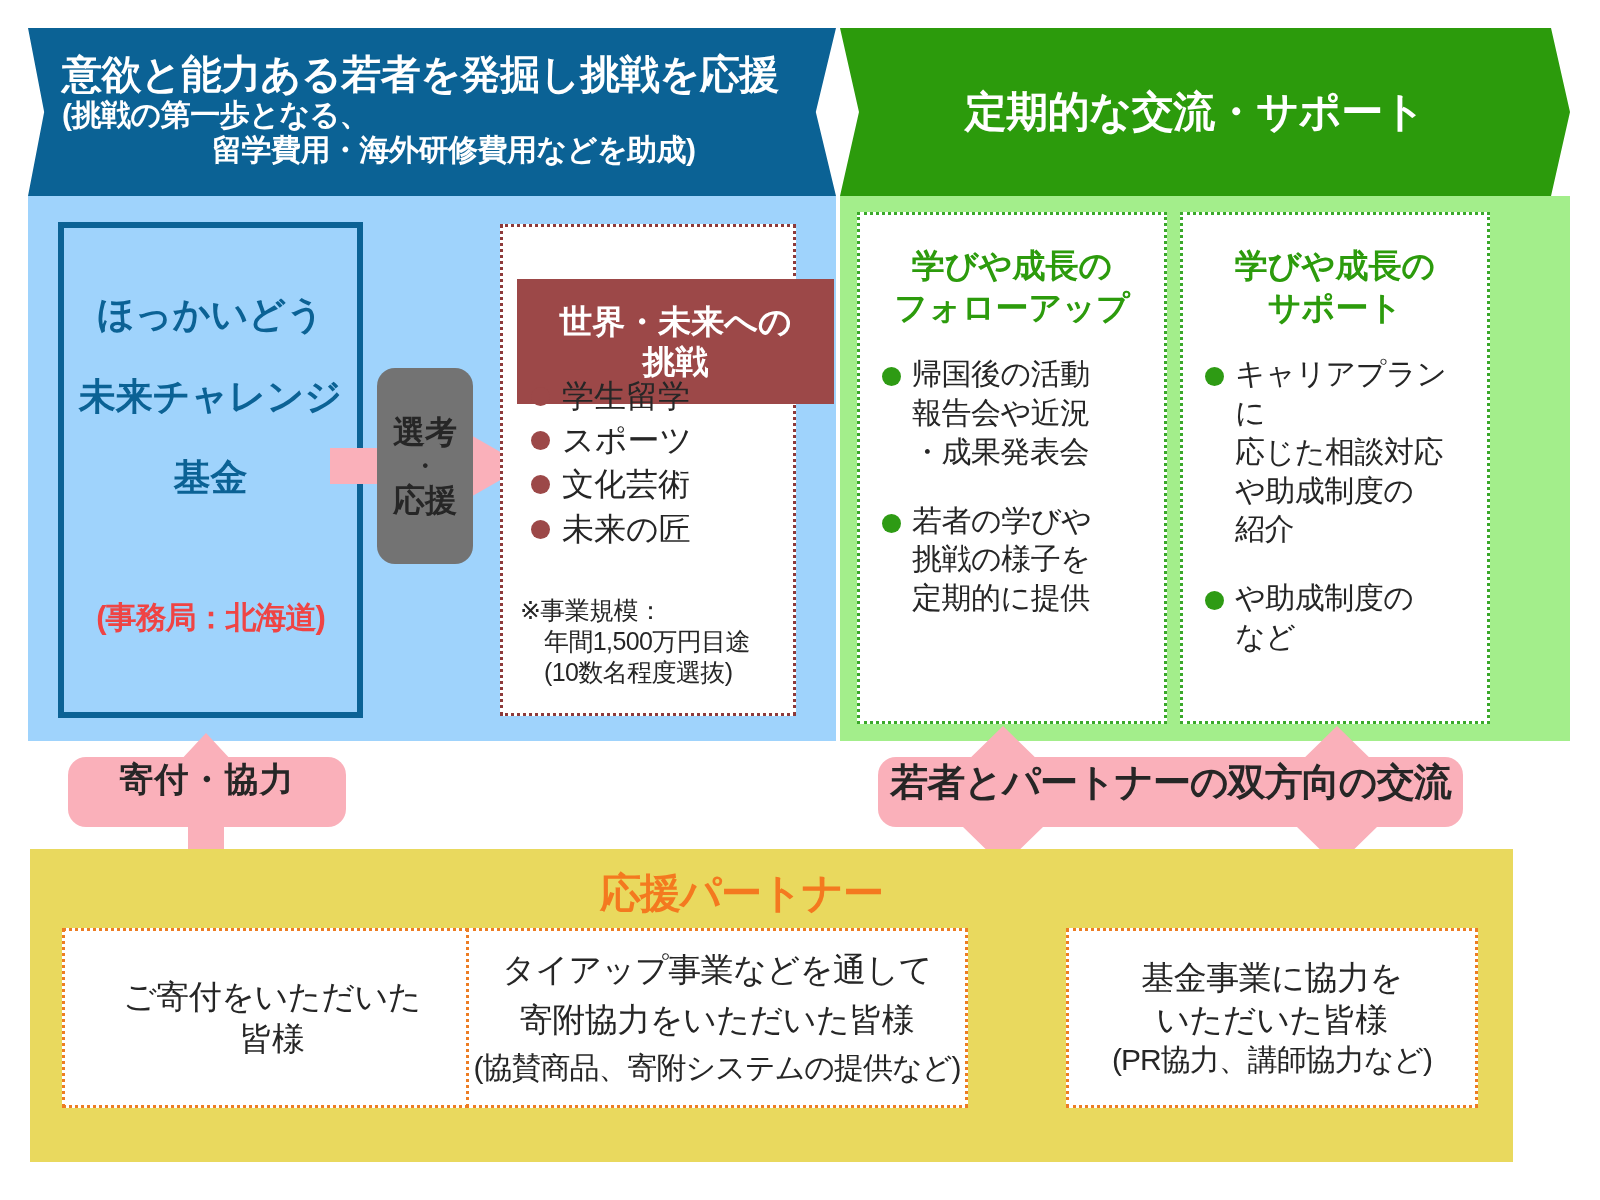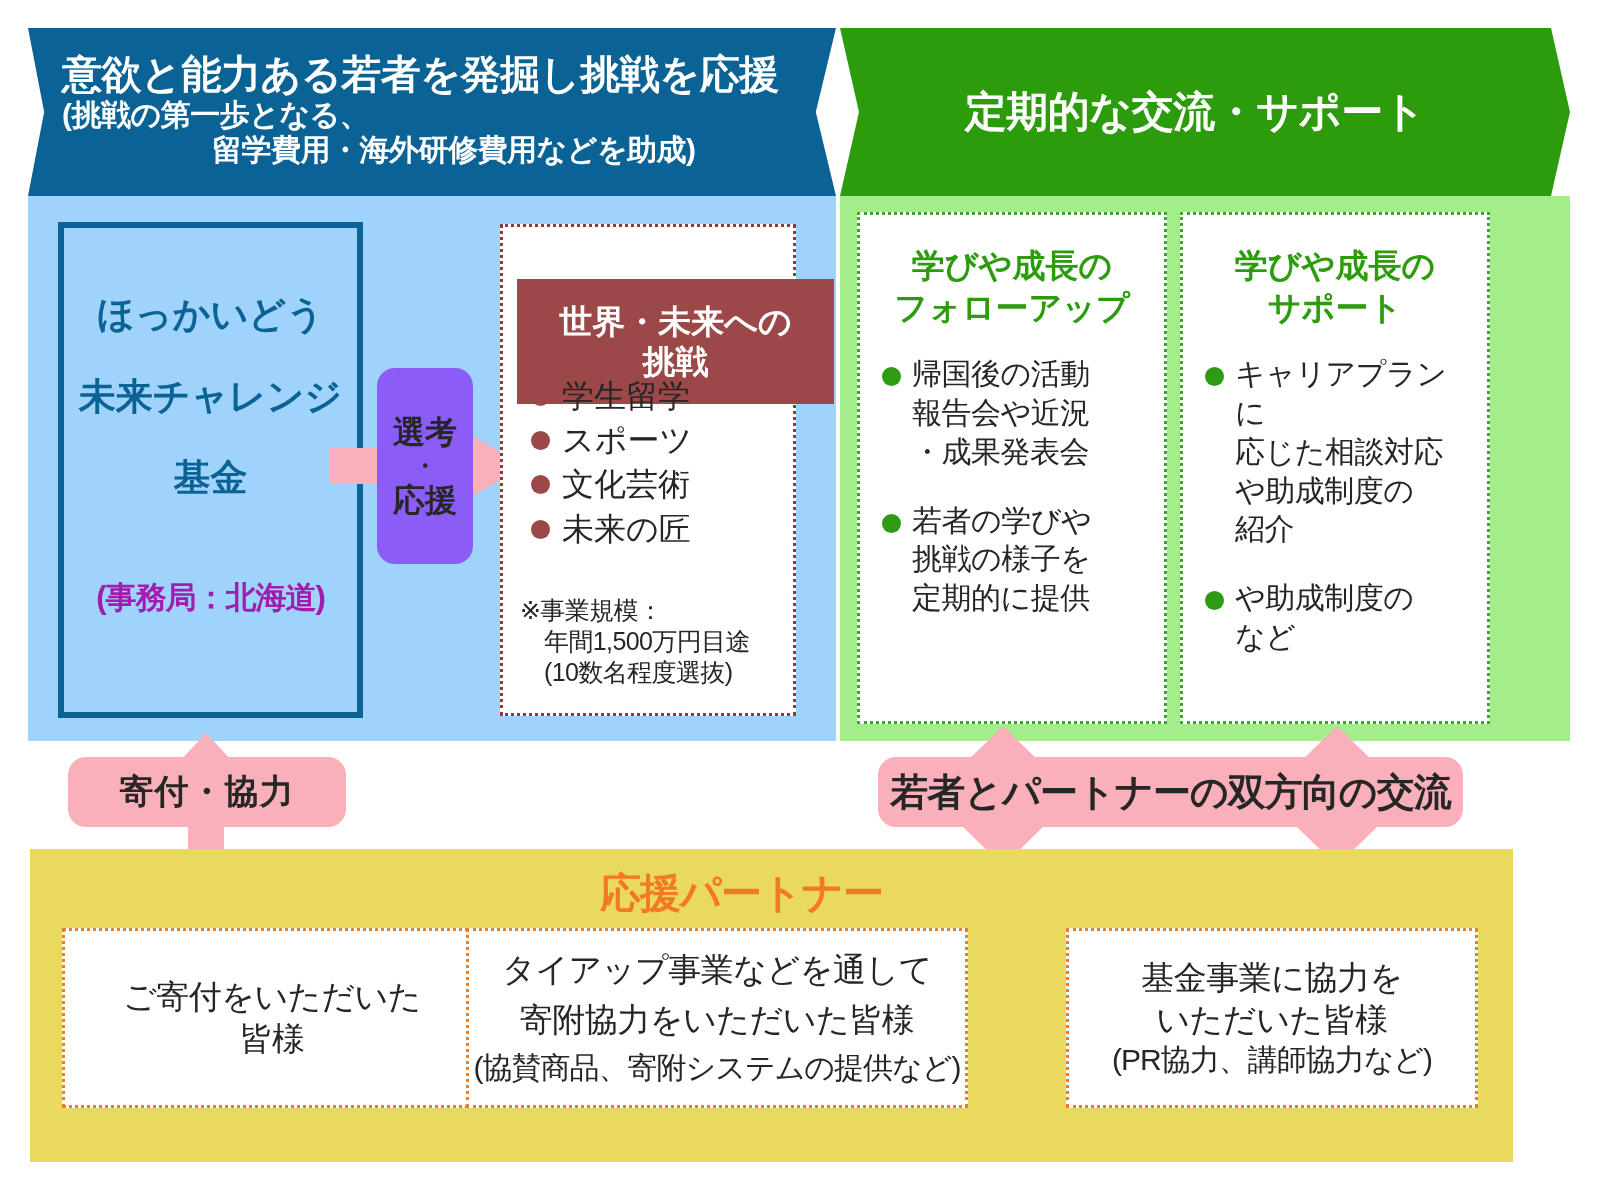--- a/index.html
+++ b/index.html
@@ -53,31 +53,31 @@
     position:absolute;left:58px;top:222px;width:305px;height:496px;
     border:6px solid #0B6295;box-sizing:border-box;
     display:flex;flex-direction:column;justify-content:flex-start;
     align-items:center;padding-top:60px;gap:28px;
   }
   .fund-title{
     color:#0B6295;font-weight:bold;font-size:37px;line-height:1.45;
     text-align:center;
   }
   .fund-office{
-    color:#a21caf;font-weight:bold;font-size:31px;margin-top:44px;
+    color:#ef4444;font-weight:bold;font-size:31px;margin-top:64px;
     text-align:right;letter-spacing:-1px;
   }
 
   
   .sel-arrow{
     position:absolute;left:330px;top:430px;width:195px;height:72px;
   }
   .sel-tag{
     position:absolute;left:377px;top:368px;width:96px;height:196px;
-    background:#8b5cf6;border-radius:18px;
+    background:#737373;border-radius:18px;
     display:flex;flex-direction:column;align-items:center;justify-content:center;
   }
   .sel-tag span{
     color:#262626;font-weight:bold;font-size:32px;line-height:1.26;display:block;
   }
   .sel-tag .dot{font-size:24px;line-height:1.0;margin:2px 0;}
 
   
   .chal-box{
     position:absolute;left:500px;top:224px;width:296px;height:492px;
@@ -121,21 +121,21 @@
   .gbullet{
     width:19px;height:19px;border-radius:50%;background:#2E9B14;
     margin-right:11px;margin-top:12px;flex:0 0 auto;
   }
   .gtext{color:#262626;font-size:30px;line-height:1.29;letter-spacing:-0.5px;}
 
   
   .v-arrow{position:absolute;}
   .pink-tag{
     position:absolute;background:#FAB0BA;border-radius:18px;
-    display:flex;align-items:center;justify-content:center;
+    display:flex;align-items:flex-start;justify-content:center;
   }
   .pink-tag span{color:#262626;font-weight:bold;}
   .tag-kifu{left:68px;top:757px;width:278px;height:70px;}
   .tag-kifu span{font-size:34px;letter-spacing:1px;}
   .tag-soho{left:878px;top:757px;width:585px;height:70px;}
   .tag-soho span{font-size:38px;letter-spacing:-1px;}
 
   
   .panel-yellow{
     position:absolute;left:30px;top:849px;width:1483px;height:313px;

